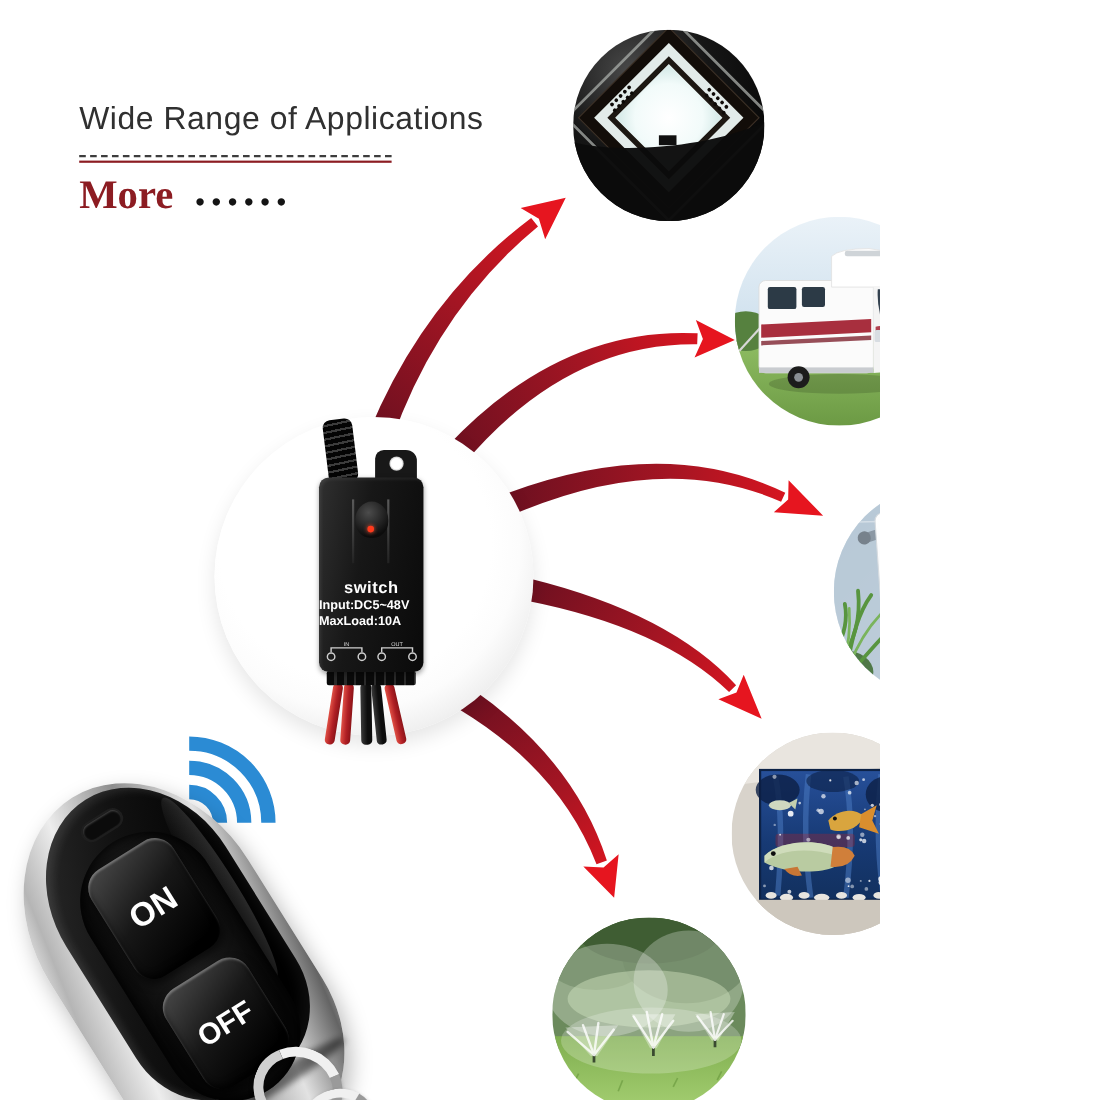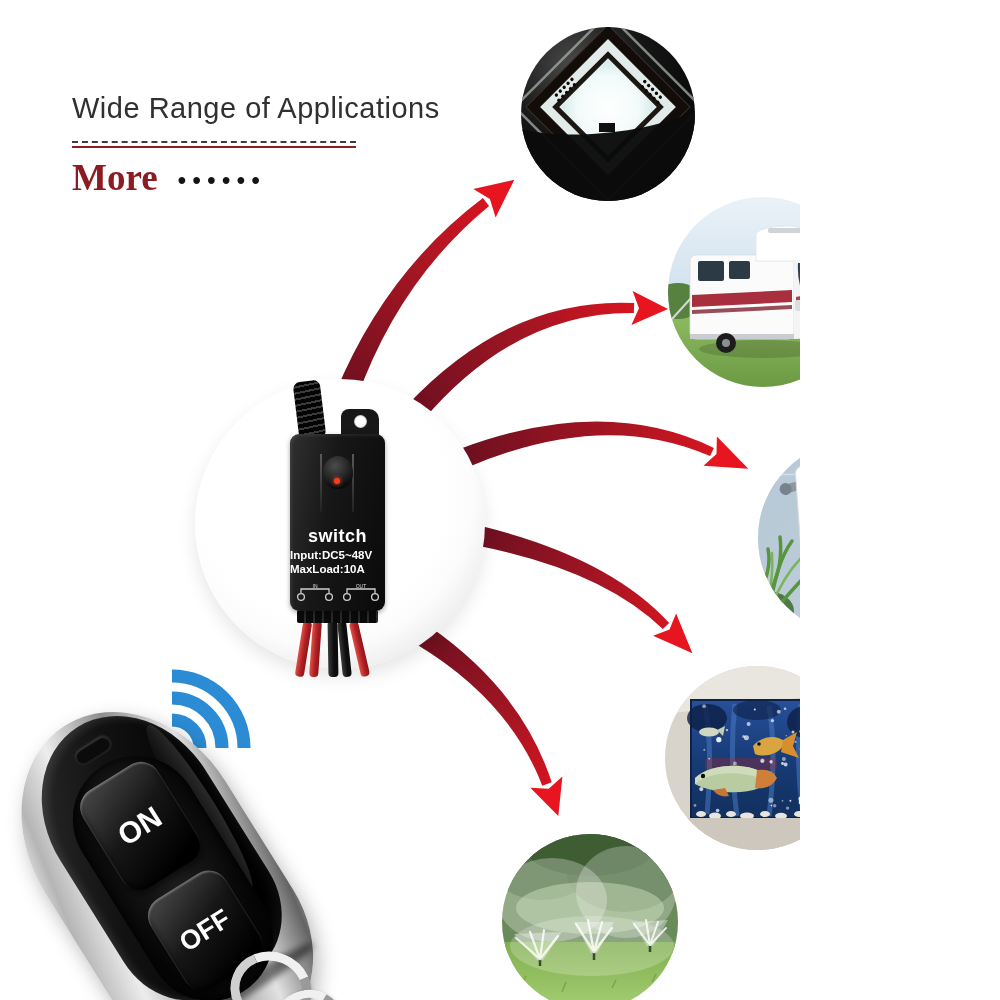--- a/index.html
+++ b/index.html
@@ -3,21 +3,21 @@
 <meta charset="utf-8">
 <style>
   html,body{margin:0;padding:0;background:#fff;}
   .canvas{position:relative;width:800px;height:1000px;background:var(--background,#fff);overflow:hidden;
           font-family:"Liberation Sans",sans-serif;margin-top:24px;}
   
   .hdr{position:absolute;left:72px;top:68px;z-index:5;}
   .title{font-size:29px;color:var(--title-text,#303030);font-weight:400;letter-spacing:.5px;margin:0;}
   .divider{width:284px;height:3px;margin-top:16px;
            border-top:2px dashed #3d3d3d;border-bottom:2px solid var(--accent-maroon,#8c1c22);}
-  .more-row{margin-top:8px;display:flex;align-items:center;gap:20px;}
+  .more-row{margin-top:8px;display:flex;align-items:flex-end;gap:20px;}
   .more{font-family:"Liberation Serif",serif;font-weight:bold;font-size:37px;color:var(--accent-maroon,#8c1c22);}
   .dots{font-size:25px;letter-spacing:6px;color:#141414;padding-top:6px;}
   
   .app-circle{position:absolute;border-radius:50%;overflow:hidden;z-index:1;}
   .app-circle svg{display:block;}
   #arrowsvg{position:absolute;left:0;top:0;z-index:2;pointer-events:none;}
   
   .hub{position:absolute;left:195px;top:355px;width:290px;height:290px;border-radius:50%;z-index:3;
        background:radial-gradient(circle at 44% 40%,#ffffff 52%,#fcfcfc 63%,#f0f0f0 74%,#dedede 86%,#c6c6c6 96%,#b9b9b9 100%);
        box-shadow:0 8px 18px rgba(0,0,0,.10);}
@@ -28,21 +28,21 @@
              background:radial-gradient(circle,#ffffff 52%,#a8a8a8 78%,#555 100%);}
   .dev-body{position:absolute;left:95px;top:55px;width:95px;height:177px;border-radius:9px;z-index:2;
             background:linear-gradient(100deg,#303030,#171717 40%,#0a0a0a);
             box-shadow:inset 2px 2px 3px rgba(255,255,255,.08),0 2px 5px rgba(0,0,0,.35);}
   .groove{position:absolute;top:20px;width:2px;height:58px;background:linear-gradient(#5a5a5a,#222);}
   .g1{left:30px;} .g2{left:62px;}
   .knob{position:absolute;left:50%;top:22px;transform:translateX(-50%);width:30px;height:33px;
         border-radius:50% 50% 46% 46%;background:radial-gradient(circle at 40% 30%,#4c4c4c,#0c0c0c 75%);}
   .led-dot{position:absolute;left:11px;bottom:5px;width:6px;height:6px;border-radius:50%;
            background:#ff3a1c;box-shadow:0 0 4px #ff5030;}
-  .dev-name{margin-top:92px;text-align:center;color:#fff;font-weight:bold;font-size:18px;letter-spacing:.5px;}
+  .dev-name{margin-top:92px;text-align:center;color:#fff;font-weight:bold;font-size:15px;letter-spacing:.5px;}
   .dev-spec{text-align:left;color:#fff;font-weight:bold;font-size:11.5px;margin-top:2px;}
   .terms{position:absolute;left:50%;top:148px;transform:translateX(-50%);}
   .connector{position:absolute;left:102px;top:231px;width:81px;height:13px;border-radius:2px;z-index:2;
              background:repeating-linear-gradient(90deg,#0a0a0a 0 7px,#2a2a2a 7px 9px);}
   .wire{position:absolute;top:242px;width:9px;height:56px;border-radius:4px;z-index:1;}
   .wire.red{background:linear-gradient(90deg,#e05045,#b01f24 55%,#8c1418);}
   .wire.blk{background:linear-gradient(90deg,#3a3a3a,#0d0d0d 60%);}
   
   .wifi{position:absolute;left:146px;top:636px;z-index:4;}
   

